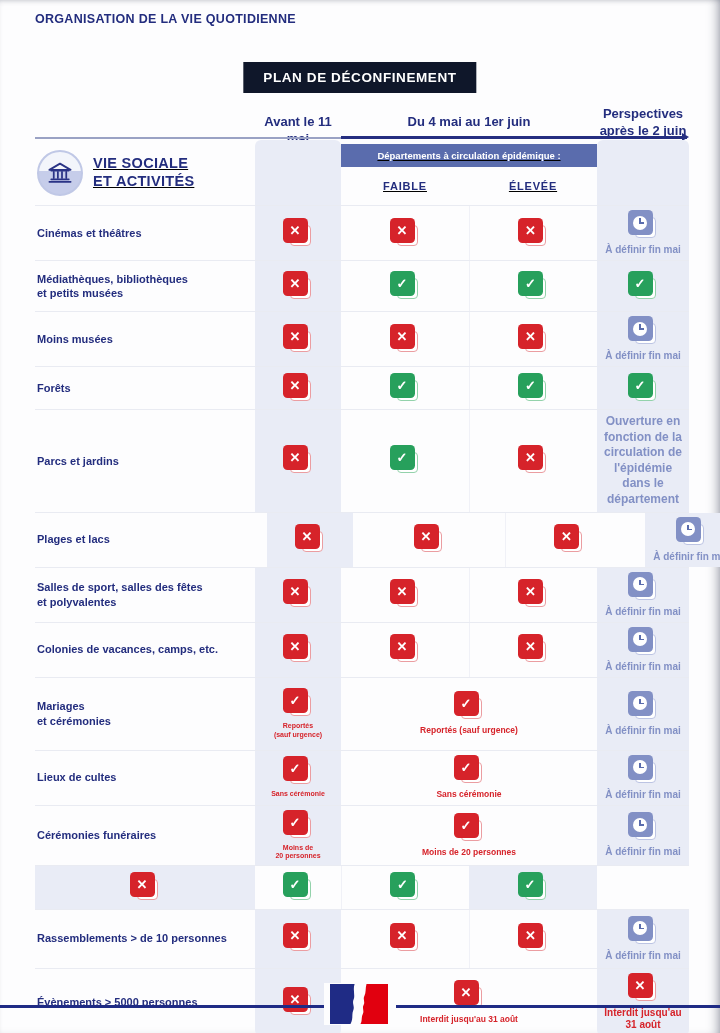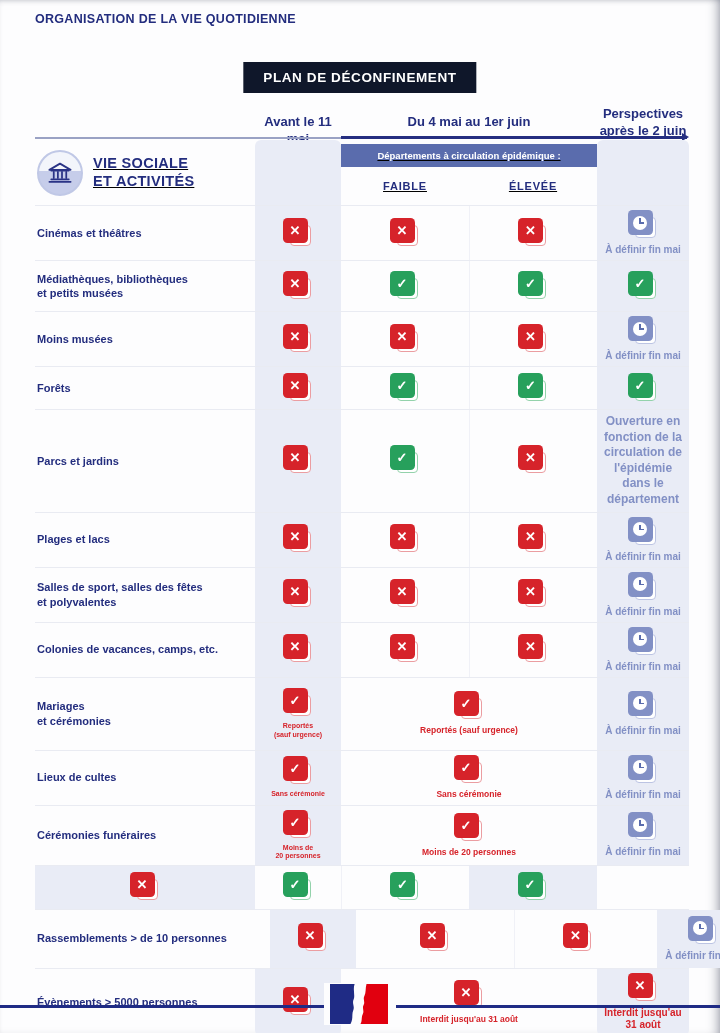--- a/index.html
+++ b/index.html
@@ -42,28 +42,28 @@
     text-align:center;padding:6px 2px;margin-top:4px;}
   .epi-cols{display:flex;width:100%;flex:1;align-items:center;}
   .epi-cols span{flex:1;text-align:center;color:#232d7e;font-weight:800;font-size:11px;letter-spacing:.8px;}
   .row{min-height:42px;}
   #rows .row{border-top:1px solid #e9ebf2;}
   #rows .row:nth-child(1){min-height:48px;}
   #rows .row:nth-child(2){min-height:50px;}
   #rows .row:nth-child(3){min-height:49px;}
   #rows .row:nth-child(4){min-height:42px;}
   #rows .row:nth-child(5){min-height:70px;}
-  #rows .row:nth-child(6){min-height:45px;}
+  #rows .row:nth-child(6){min-height:45px;gap:12px;}
   #rows .row:nth-child(7){min-height:51px;}
   #rows .row:nth-child(8){min-height:52px;}
   #rows .row:nth-child(9){min-height:72px;}
   #rows .row:nth-child(10){min-height:54px;}
   #rows .row:nth-child(11){min-height:59px;}
   #rows .row:nth-child(12){min-height:43px;}
-  #rows .row:nth-child(13){min-height:58px;gap:15px;}
+  #rows .row:nth-child(13){min-height:58px;}
   #rows .row:nth-child(14){min-height:67px;}
   #rows .row:last-child .c-before{border-radius:0 0 6px 6px;}
   #rows .row:last-child .c-after{border-radius:0 0 6px 6px;}
   .lbl{align-items:flex-start;justify-content:center;text-align:left;
     color:#232d7e;font-weight:800;font-size:11px;line-height:1.3;white-space:pre-line;padding-left:2px;}
   .c-elevee.vline{border-left:1px solid #f0f1f7;}
   .c-merged{grid-column:3/5;}
   
   .pic{position:relative;width:31px;height:31px;display:block;flex:0 0 auto;}
   .pic .back{position:absolute;left:7px;top:7px;width:21px;height:21px;border-radius:4px;background:#fff;border:1.5px solid;box-sizing:border-box;}

